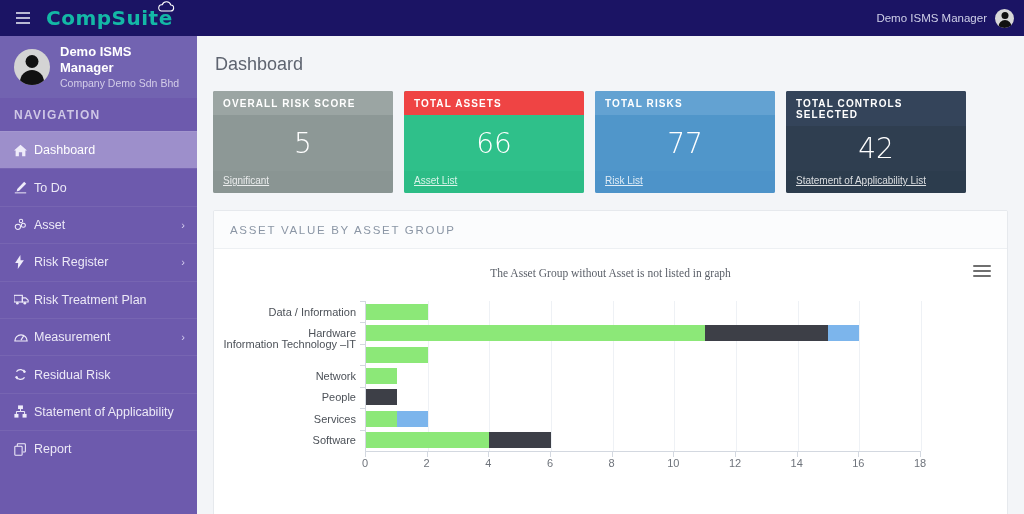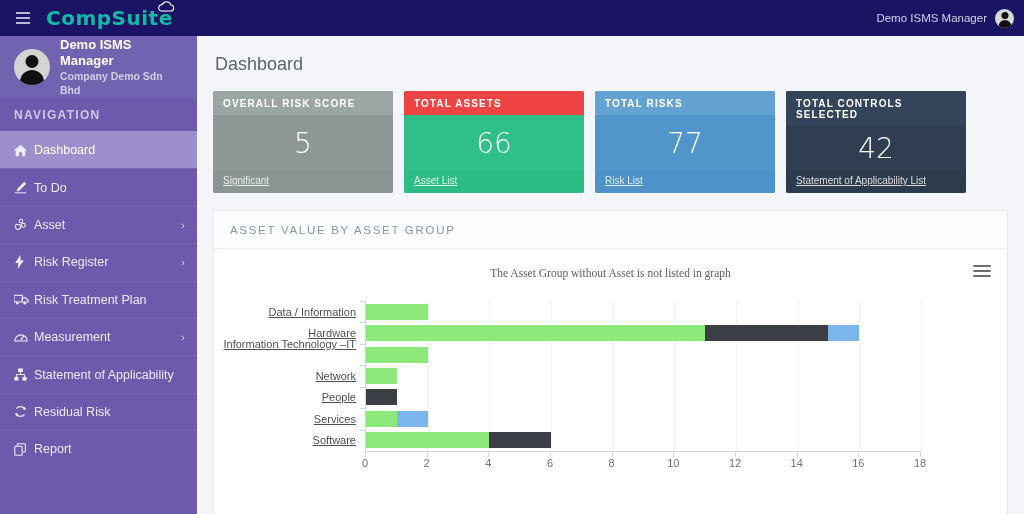--- a/index.html
+++ b/index.html
@@ -73,21 +73,21 @@
     content: ""; position: absolute; left: 50%; top: 6px;
     width: 13px; height: 13px; border-radius: 50%;
     background: #111; transform: translateX(-50%);
   }
   .avatar-lg::after {
     content: ""; position: absolute; left: 50%; top: 21px;
     width: 24px; height: 19px; border-radius: 12px 12px 0 0;
     background: #111; transform: translateX(-50%);
   }
   .profile-name { color: #ffffff; font-size: 13px; font-weight: bold; line-height: 16px; }
-  .profile-company { color: #d3cde8; font-size: 10.5px; line-height: 14px; font-weight: bold; }
+  .profile-company { color: #d3cde8; font-size: 10.5px; line-height: 14px; }
   .nav-head {
     color: #cfc7e6; font-size: 12px; letter-spacing: 1.3px;
     padding: 10px 14px 9px 14px; background: #6d5aad; font-weight: bold;
   }
   .nav-item {
     display: flex; align-items: center; height: 37.4px;
     padding: 0 12px 0 14px; color: #ece9f7; font-size: 12.5px;
     border-top: 1px solid rgba(255,255,255,.07);
     cursor: pointer; position: relative;
   }
@@ -167,21 +167,21 @@
 
   .plot {
     position: absolute; left: 0; top: 52px; width: 100%; height: 200px;
   }
   
   .ylabels {
     position: absolute; left: 0; top: 0; width: 150px; height: 150px;
   }
   .ylabel {
     position: absolute; right: 8px; height: 20px; line-height: 20px;
-    font-size: 11px; color: #4c5158; white-space: nowrap; text-decoration: underline;
+    font-size: 11px; color: #4c5158; white-space: nowrap;
   }
   .plotarea {
     position: absolute; left: 151px; top: 0; width: 555px; height: 150px;
     border-left: 1px solid #d3d8e0;
   }
   .gridline {
     position: absolute; top: 0; bottom: 0; width: 1px; background: #eef1f5;
   }
   .tick-out {
     position: absolute; left: -6px; width: 6px; height: 1px; background: #d3d8e0;
@@ -289,36 +289,36 @@
               <path d="M1 11a7 7 0 0 1 14 0z" fill="none" stroke="currentColor" stroke-width="1.4"></path>
               <path d="M8 10 11 5" stroke="currentColor" stroke-width="1.4"></path>
             </svg>
           </span>
           <span class="nav-label">Measurement</span>
           <span class="chev">›</span>
         </div>
         <div class="nav-item">
           <span class="nav-icon">
             <svg width="13" height="13" viewBox="0 0 16 16">
+              <path d="M13.5 6A6 6 0 0 0 3 4.5M2.5 10A6 6 0 0 0 13 11.5" fill="none" stroke="currentColor" stroke-width="1.5"></path>
+              <path fill="currentColor" d="M12 1.5 15 5l-4 .6zM4 14.5 1 11l4-.6z"></path>
+            </svg>
+          </span>
+          <span class="nav-label">Residual Risk</span>
+        </div>
+        <div class="nav-item">
+          <span class="nav-icon">
+            <svg width="13" height="13" viewBox="0 0 16 16">
               <rect x="5" y="0.5" width="6" height="4.5" fill="currentColor"></rect>
               <rect x="0.5" y="11" width="5" height="4.5" fill="currentColor"></rect>
               <rect x="10.5" y="11" width="5" height="4.5" fill="currentColor"></rect>
               <path d="M8 5v3H3v3M8 8h5v3" fill="none" stroke="currentColor" stroke-width="1.2"></path>
             </svg>
           </span>
           <span class="nav-label">Statement of Applicability</span>
-        </div>
-        <div class="nav-item">
-          <span class="nav-icon">
-            <svg width="13" height="13" viewBox="0 0 16 16">
-              <path d="M13.5 6A6 6 0 0 0 3 4.5M2.5 10A6 6 0 0 0 13 11.5" fill="none" stroke="currentColor" stroke-width="1.5"></path>
-              <path fill="currentColor" d="M12 1.5 15 5l-4 .6zM4 14.5 1 11l4-.6z"></path>
-            </svg>
-          </span>
-          <span class="nav-label">Residual Risk</span>
         </div>
         <div class="nav-item">
           <span class="nav-icon">
             <svg width="13" height="13" viewBox="0 0 16 16">
               <rect x="1" y="4" width="9" height="11" rx="1" fill="none" stroke="currentColor" stroke-width="1.3"></rect>
               <path d="M4 4V2a1 1 0 0 1 1-1h8a1 1 0 0 1 1 1v8a1 1 0 0 1-1 1h-2" fill="none" stroke="currentColor" stroke-width="1.3"></path>
             </svg>
           </span>
           <span class="nav-label">Report</span>
         </div>

